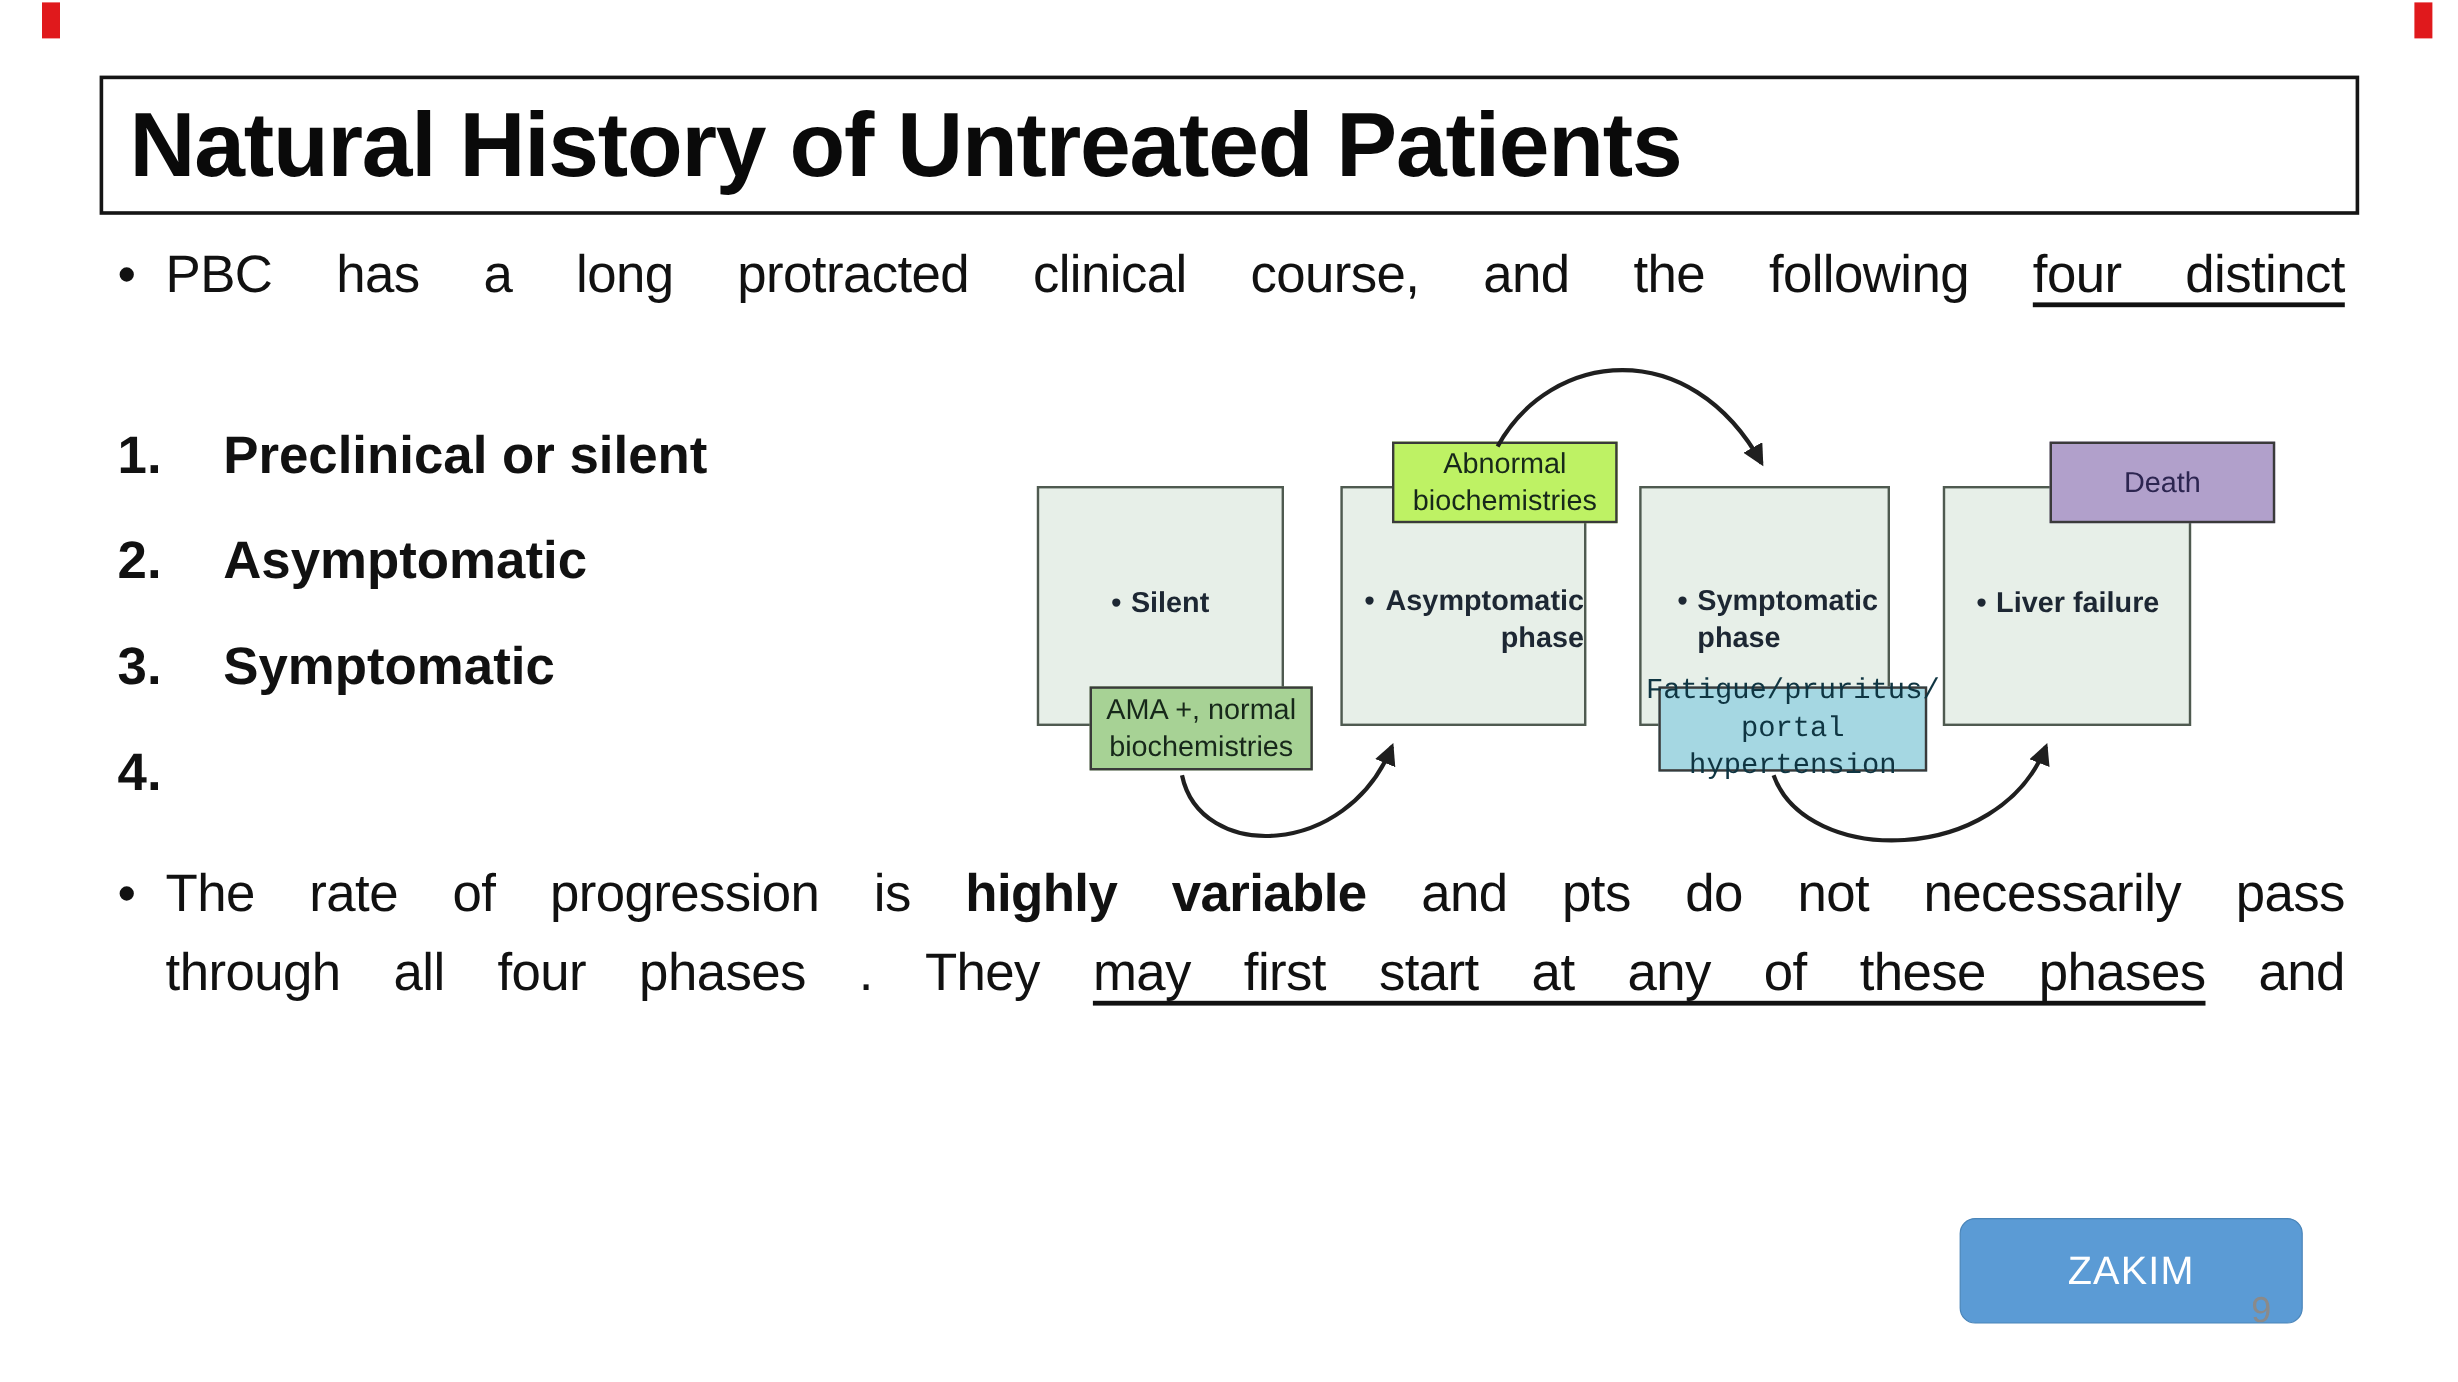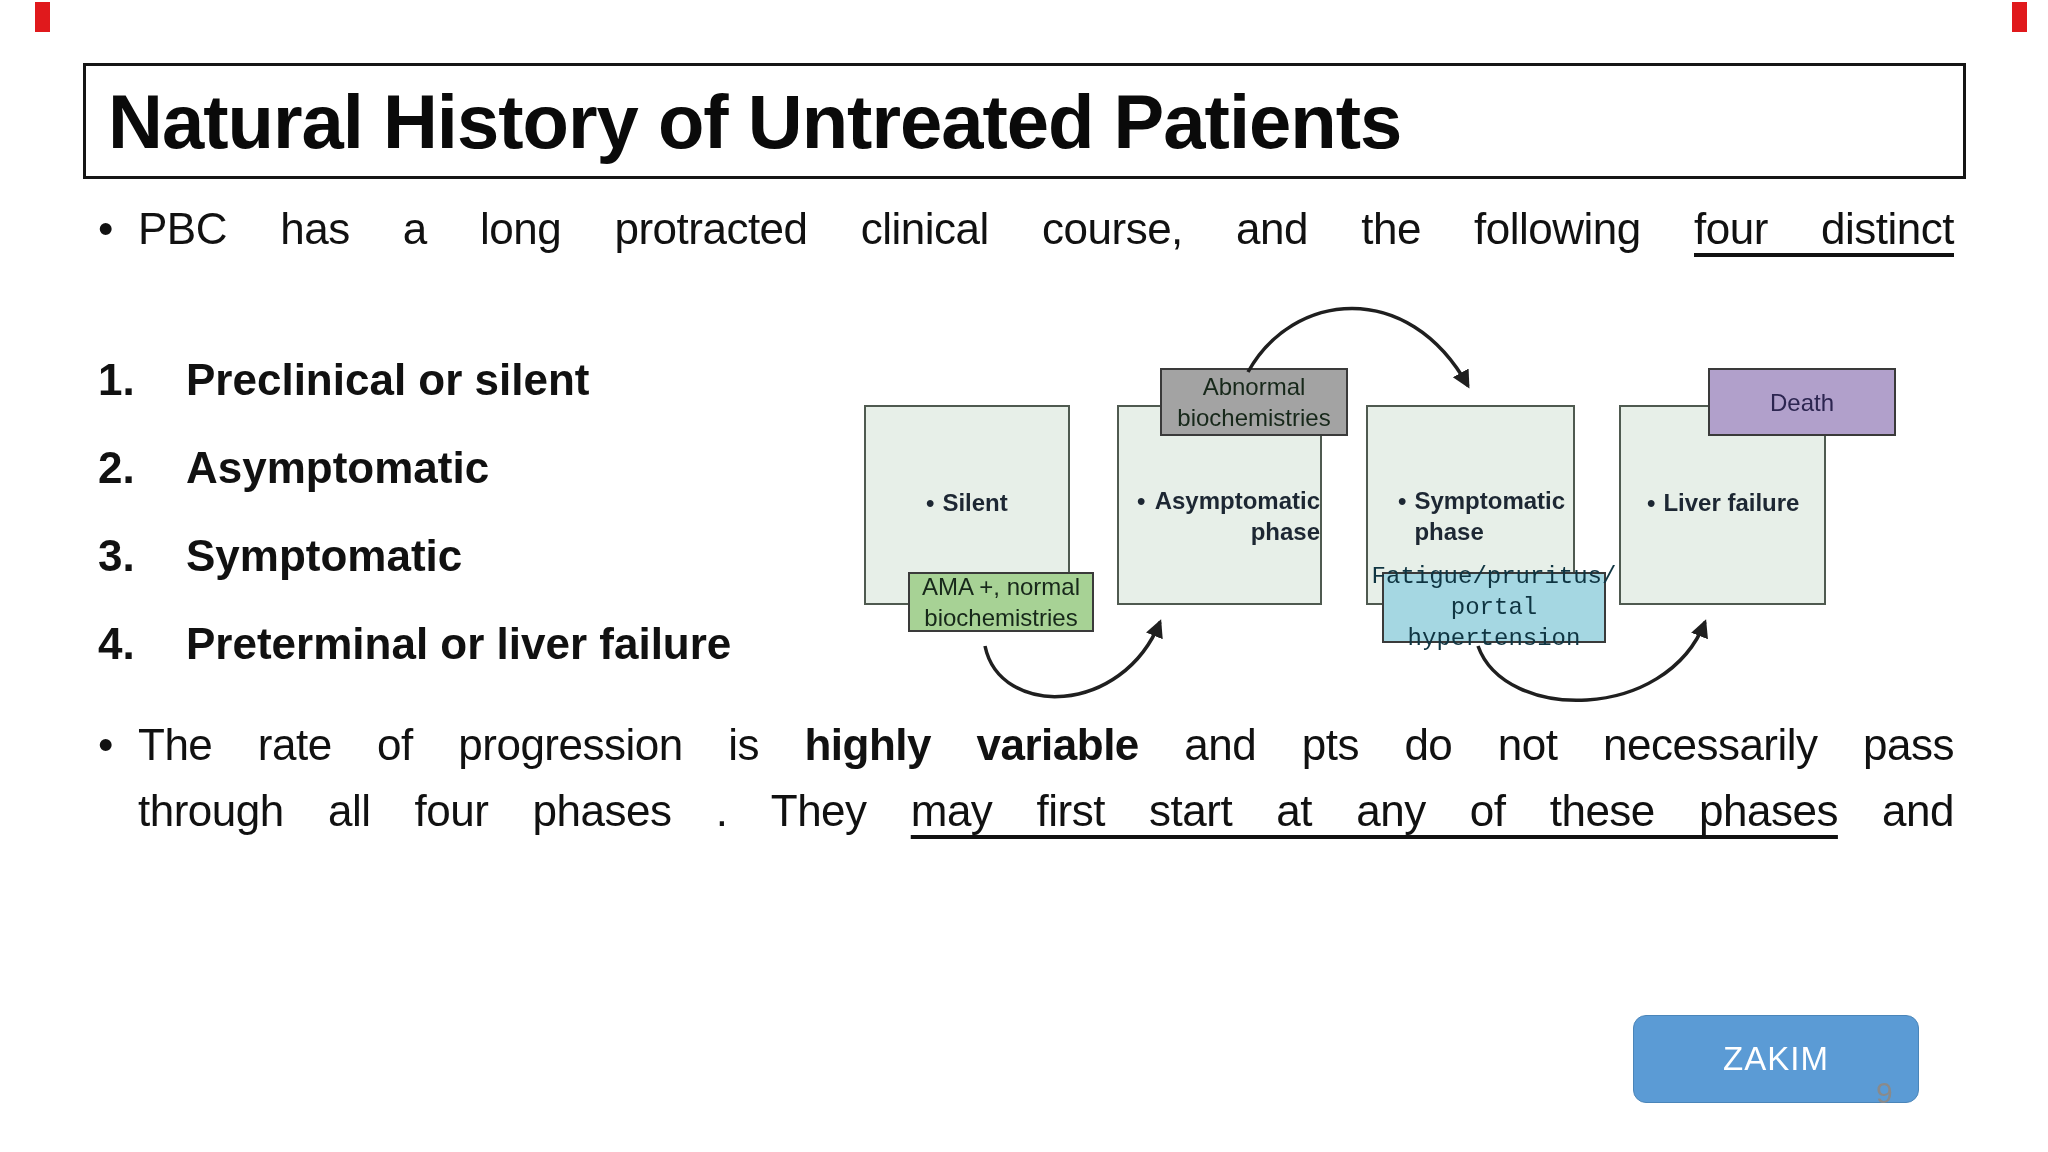--- a/index.html
+++ b/index.html
@@ -34,22 +34,22 @@
   .phase .plabel{display:flex;font-size:24px;font-weight:bold;color:#1d2733;line-height:31px;}
   .phase .pdot{margin-right:8px;}
   .p1{left:864px;width:206px;}  .p1 .plabel{padding:80px 0 0 60px;white-space:nowrap;}
   .p2{left:1117px;width:205px;} .p2 .plabel{padding:78px 0 0 18px;} .p2 .ptxt{width:170px;text-align:right;}
   .p3{left:1366px;width:209px;} .p3 .plabel{padding:78px 0 0 30px;} .p3 .ptxt{width:170px;}
   .p4{left:1619px;width:207px;} .p4 .plabel{padding:80px 0 0 26px;white-space:nowrap;}
 
   .tag{position:absolute;box-sizing:border-box;border:2px solid #3a3a3a;z-index:2;
        display:flex;align-items:center;justify-content:center;text-align:center;
        font-size:24px;line-height:31px;}
-  .t-abnormal{left:1160px;top:368px;width:188px;height:68px;background:#a3a3a3;color:#17281a;}
-  .t-ama{left:908px;top:572px;width:186px;height:60px;background:#a7d295;color:#17281a;}
+  .t-abnormal{left:1160px;top:368px;width:188px;height:68px;background:#bef264;color:#17281a;}
+  .t-ama{left:908px;top:572px;width:186px;height:70px;background:#a7d295;color:#17281a;}
   .t-fatigue{left:1382px;top:572px;width:224px;height:71px;background:#a5d7e2;color:#0f3542;font-family:Liberation Mono, monospace;}
   .t-death{left:1672px;top:368px;width:188px;height:68px;background:#b1a0cb;color:#2c2550;margin-left:36px;}
 
   .arrows{position:absolute;left:0;top:0;width:2048px;height:1152px;z-index:3;pointer-events:none;}
 
   
   .zakim-btn{position:absolute;left:1633px;top:1015px;width:284px;height:86px;
              background:#5b9bd5;border:1px solid #4a85b9;border-radius:13px;
              display:flex;align-items:center;justify-content:center;z-index:4;
              color:#fff;font-size:33px;letter-spacing:1px;}
@@ -80,21 +80,20 @@
   <div class="num-item">
     <span class="num">2.</span>
     <span>Asymptomatic</span>
   </div>
   <div class="num-item">
     <span class="num">3.</span>
     <span>Symptomatic</span>
   </div>
   <div class="num-item">
     <span class="num">4.</span>
-    <span>Preterminal or liver failure</span>
   </div>
 </div>
 
 <div class="phase p1">
   <div class="plabel">
       <span class="pdot">•</span>
       <span class="ptxt">Silent</span>
     </div>
 </div>
 <div class="phase p2">

